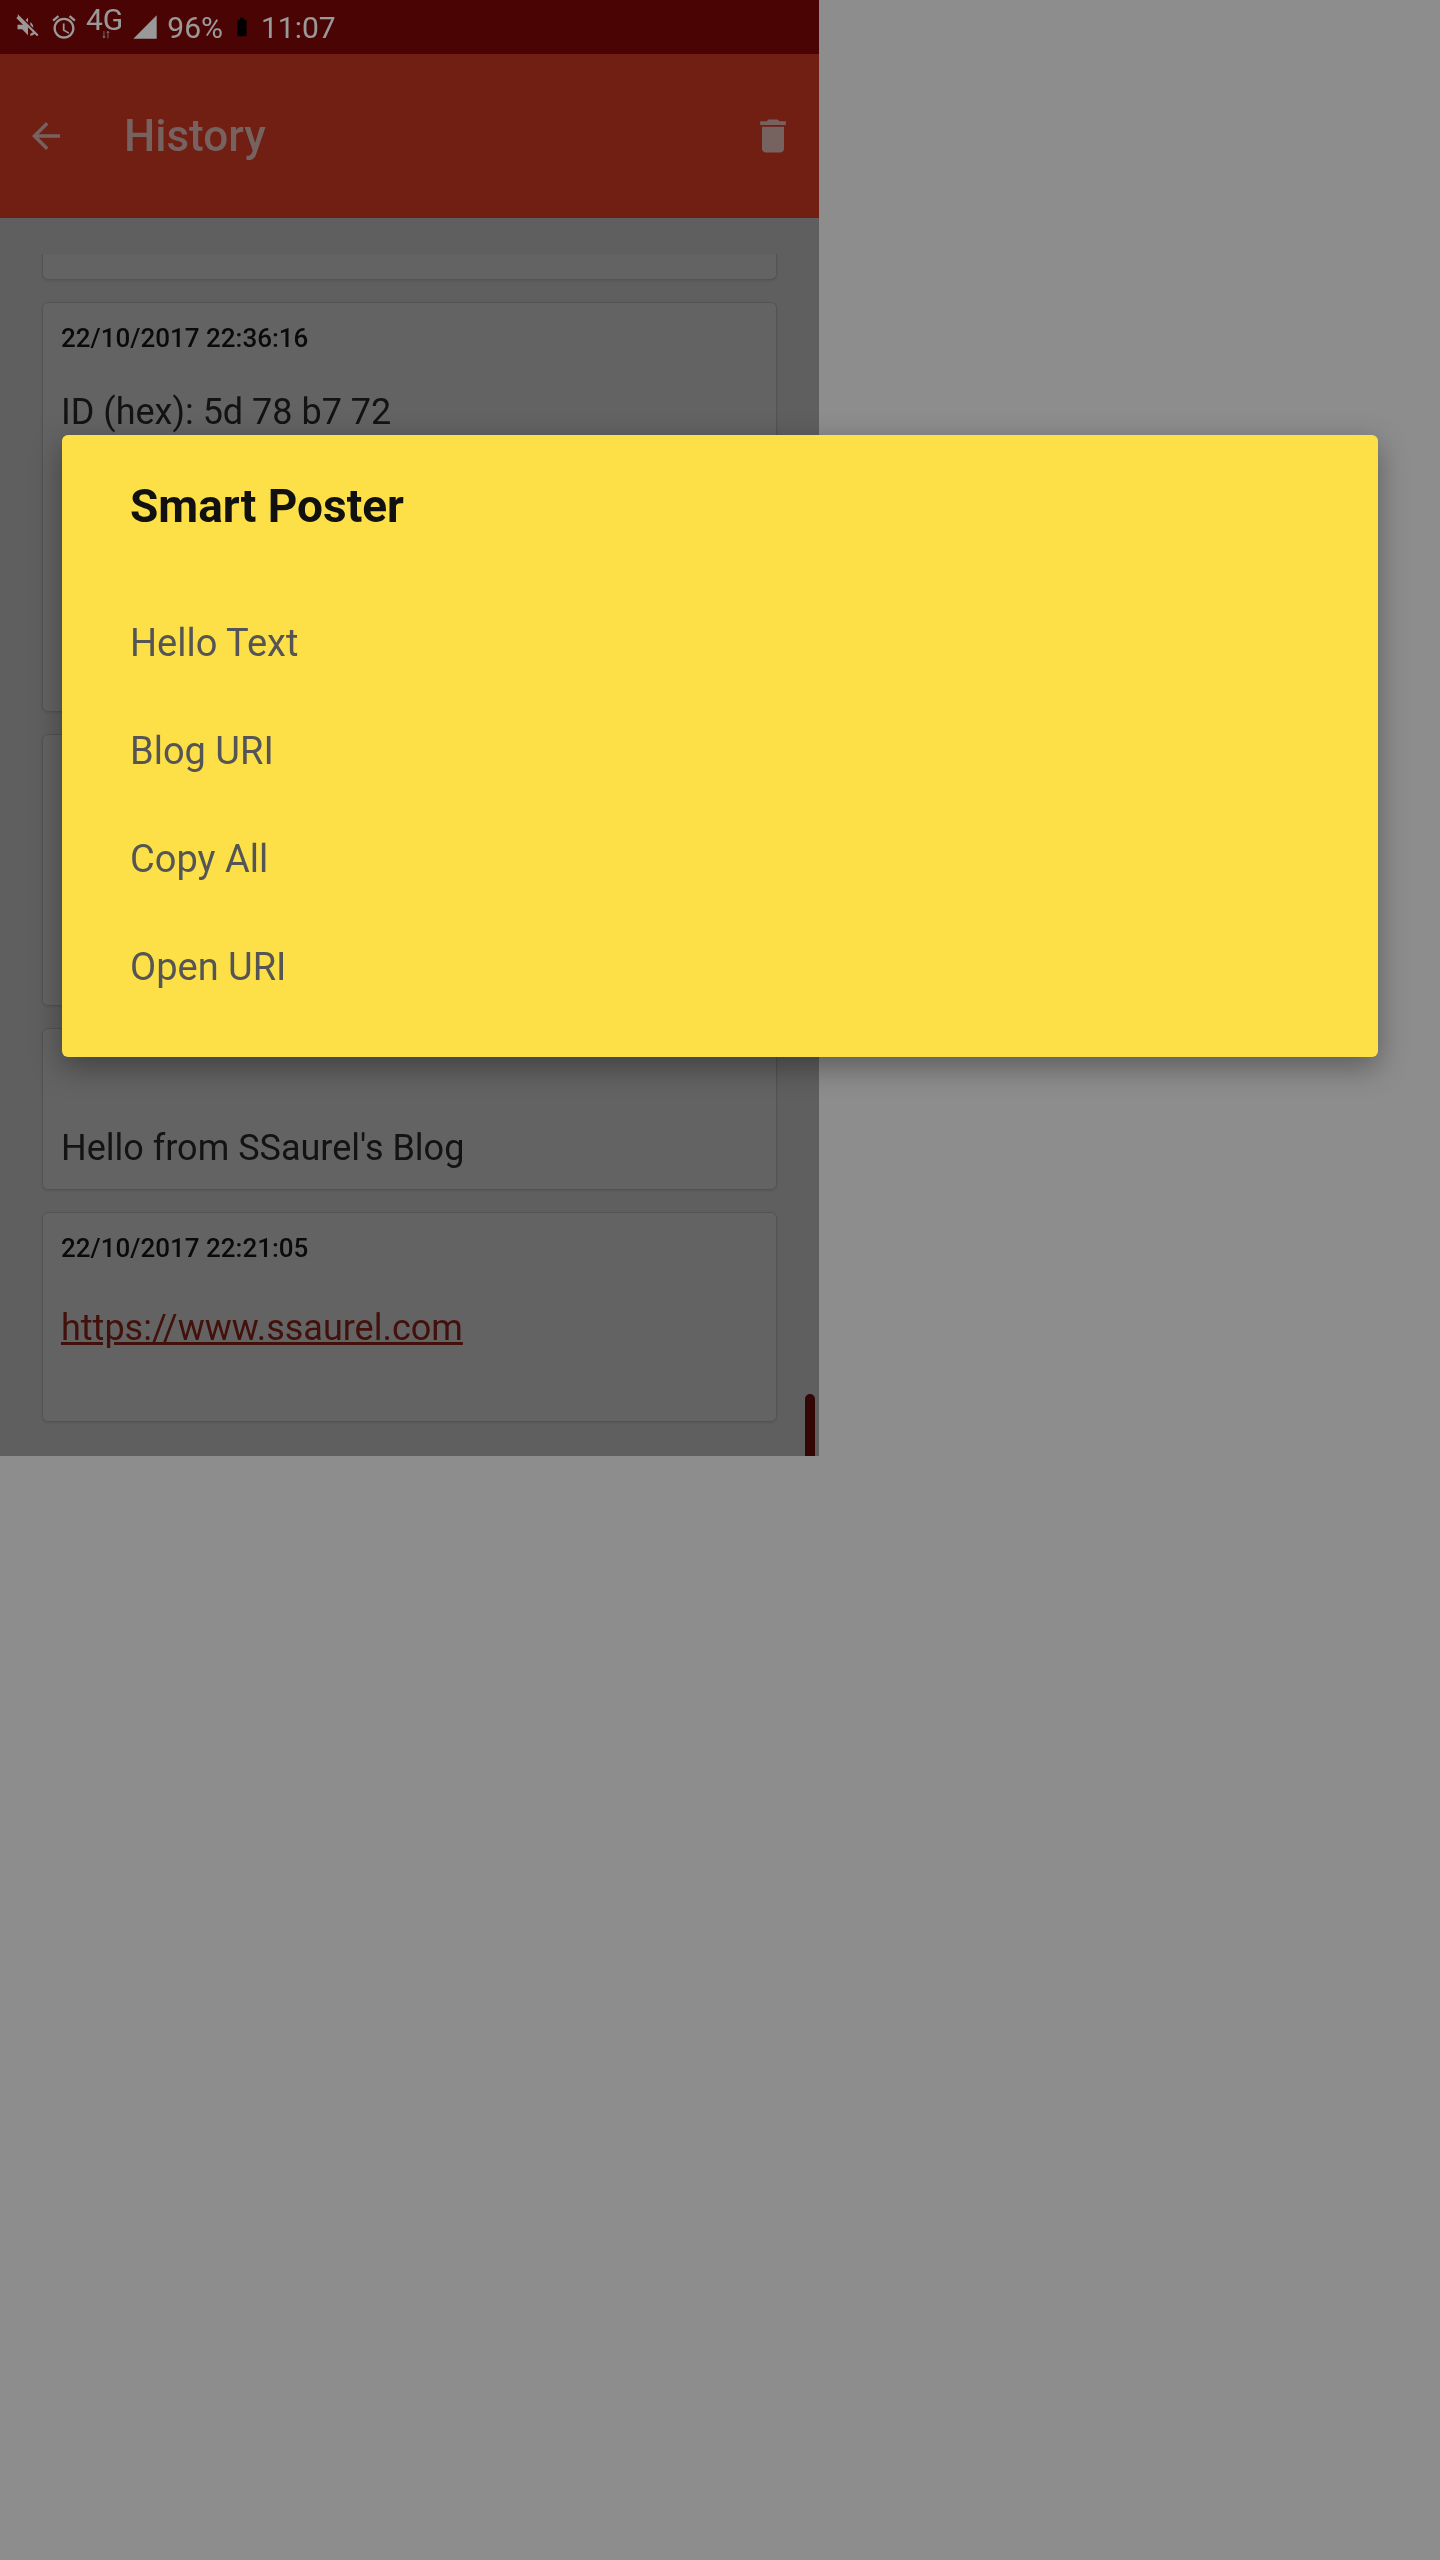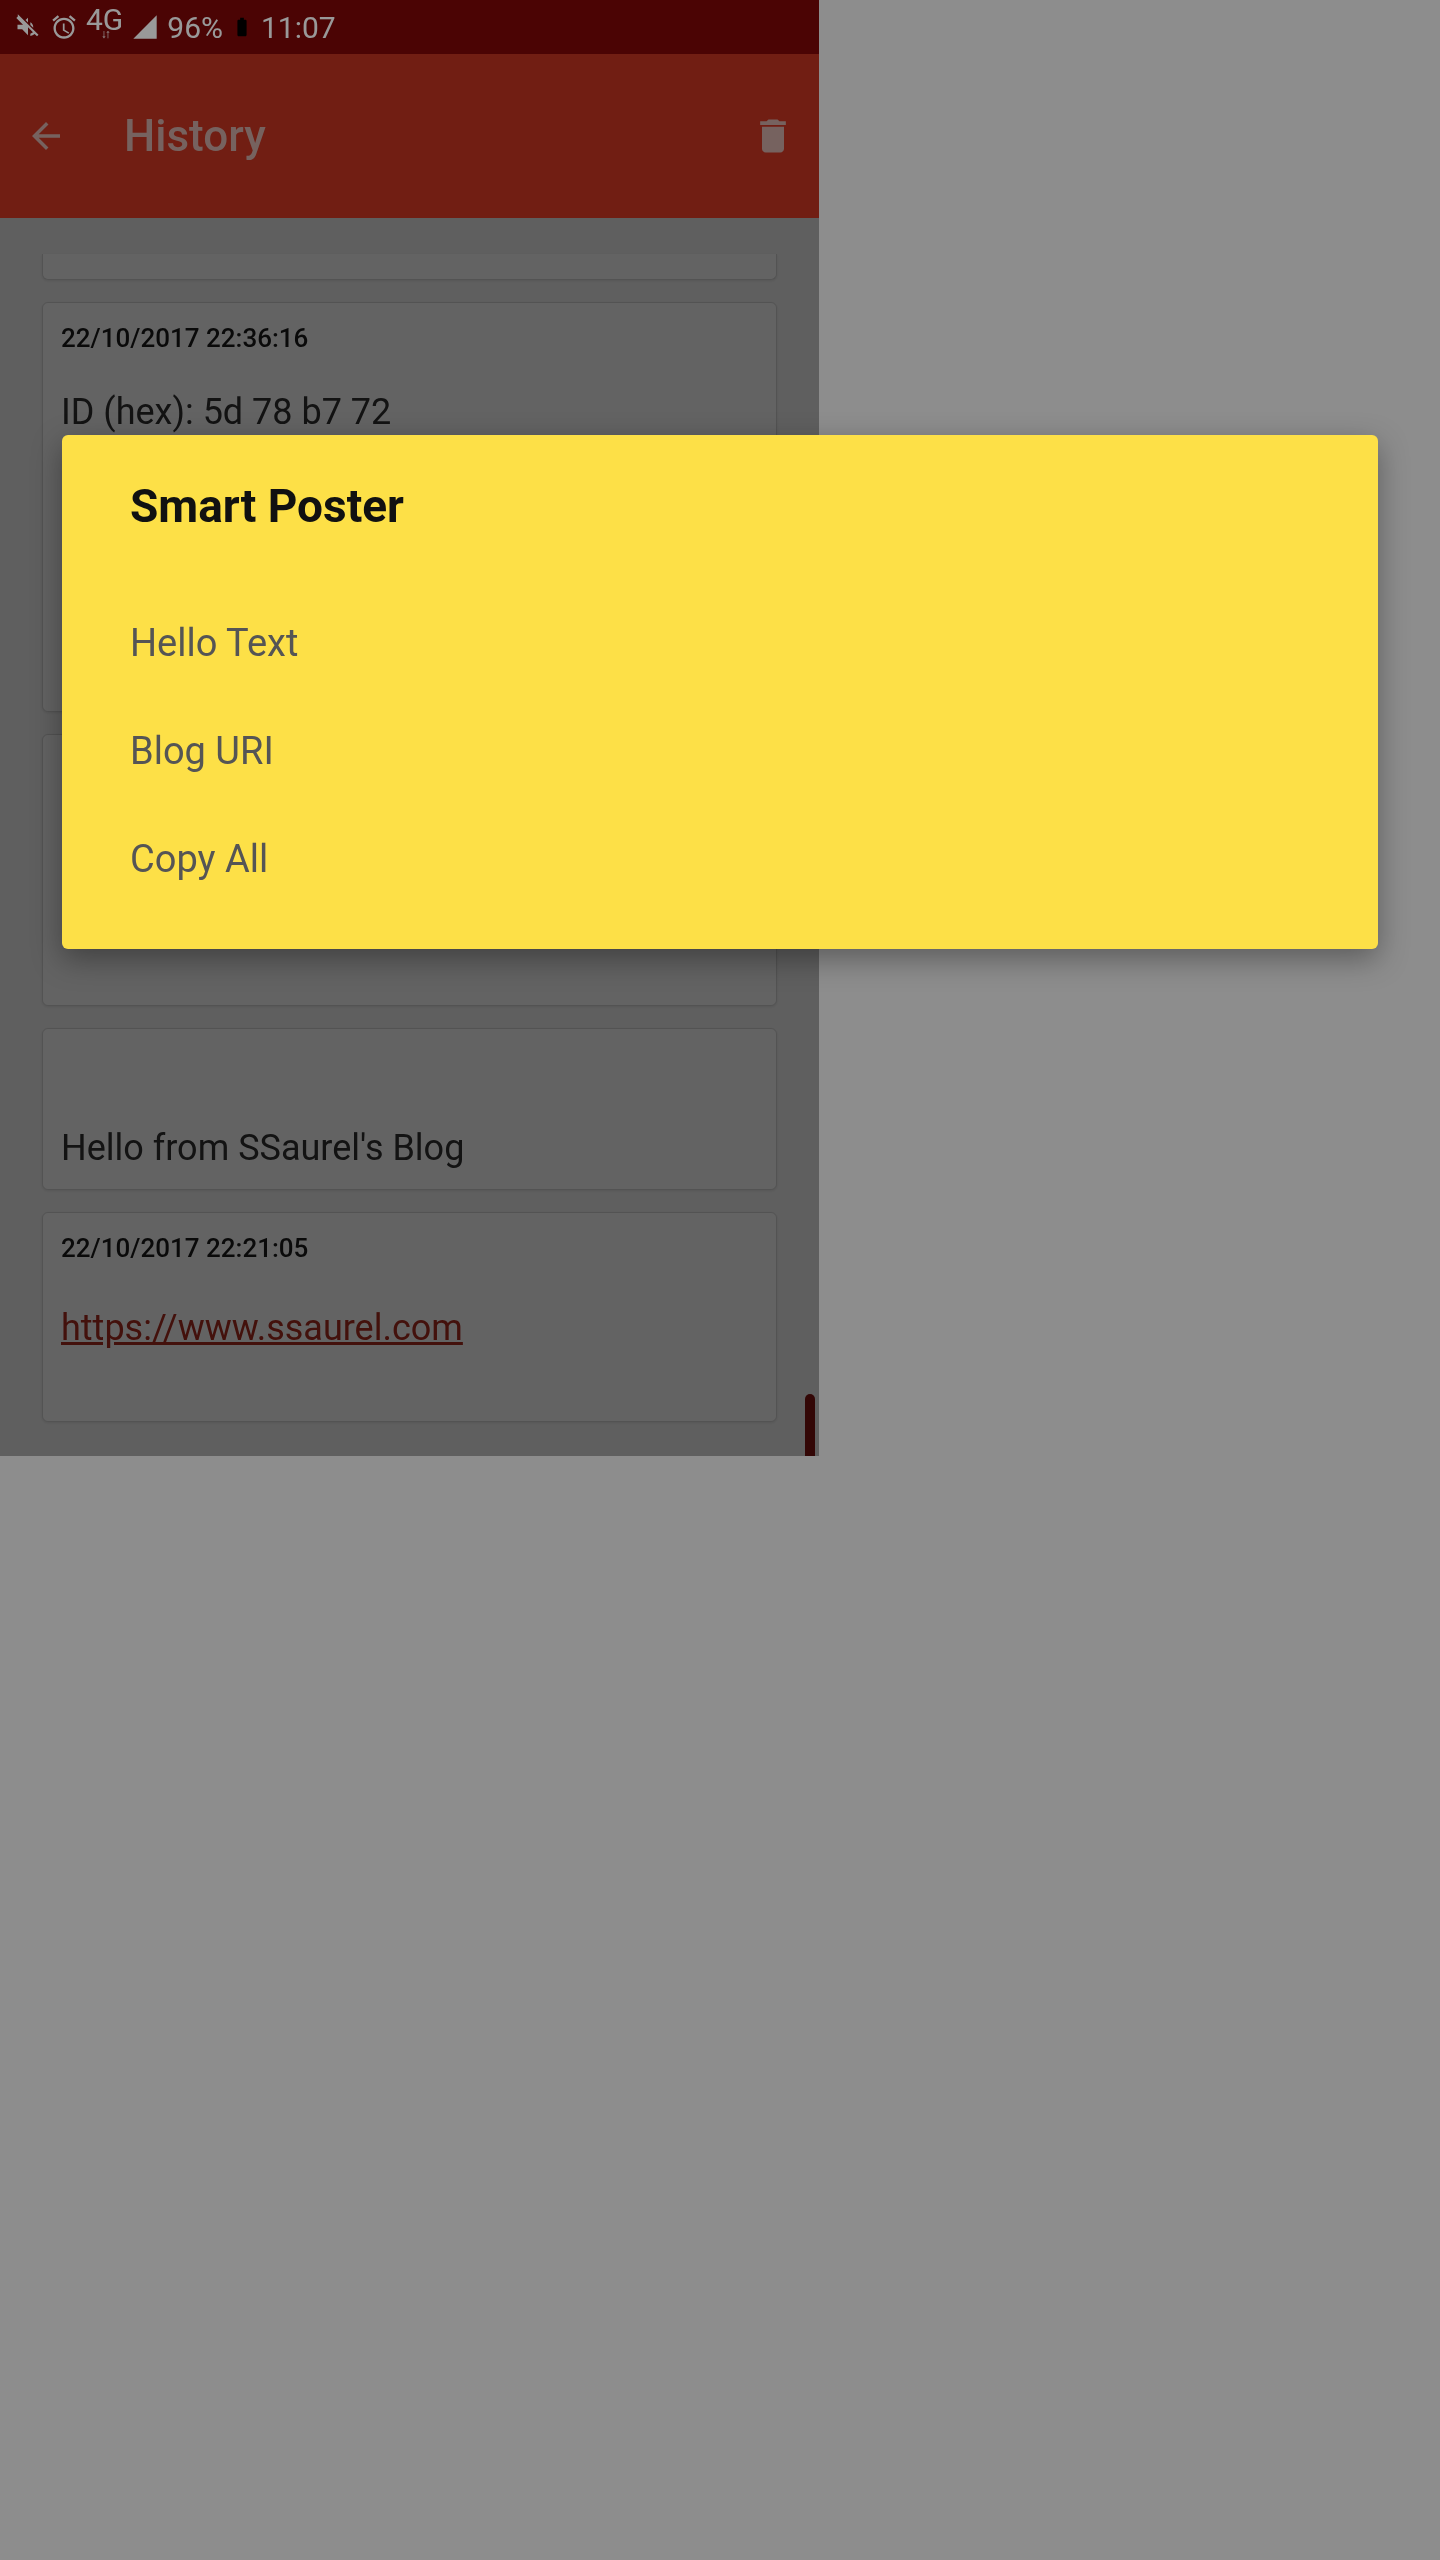--- a/index.html
+++ b/index.html
@@ -170,13 +170,14 @@
   <div class="overlay-full"></div>
 </div>
 
 <div class="overlay" style="position:fixed;"></div>
 
 <div class="dialog">
   <div class="dialog-title">Smart Poster</div>
   <div class="dialog-item">Hello Text</div>
   <div class="dialog-item">Blog URI</div>
   <div class="dialog-item">Copy All</div>
+  <div class="dialog-item">Open URI</div>
 </div>
 
 </body></html>

